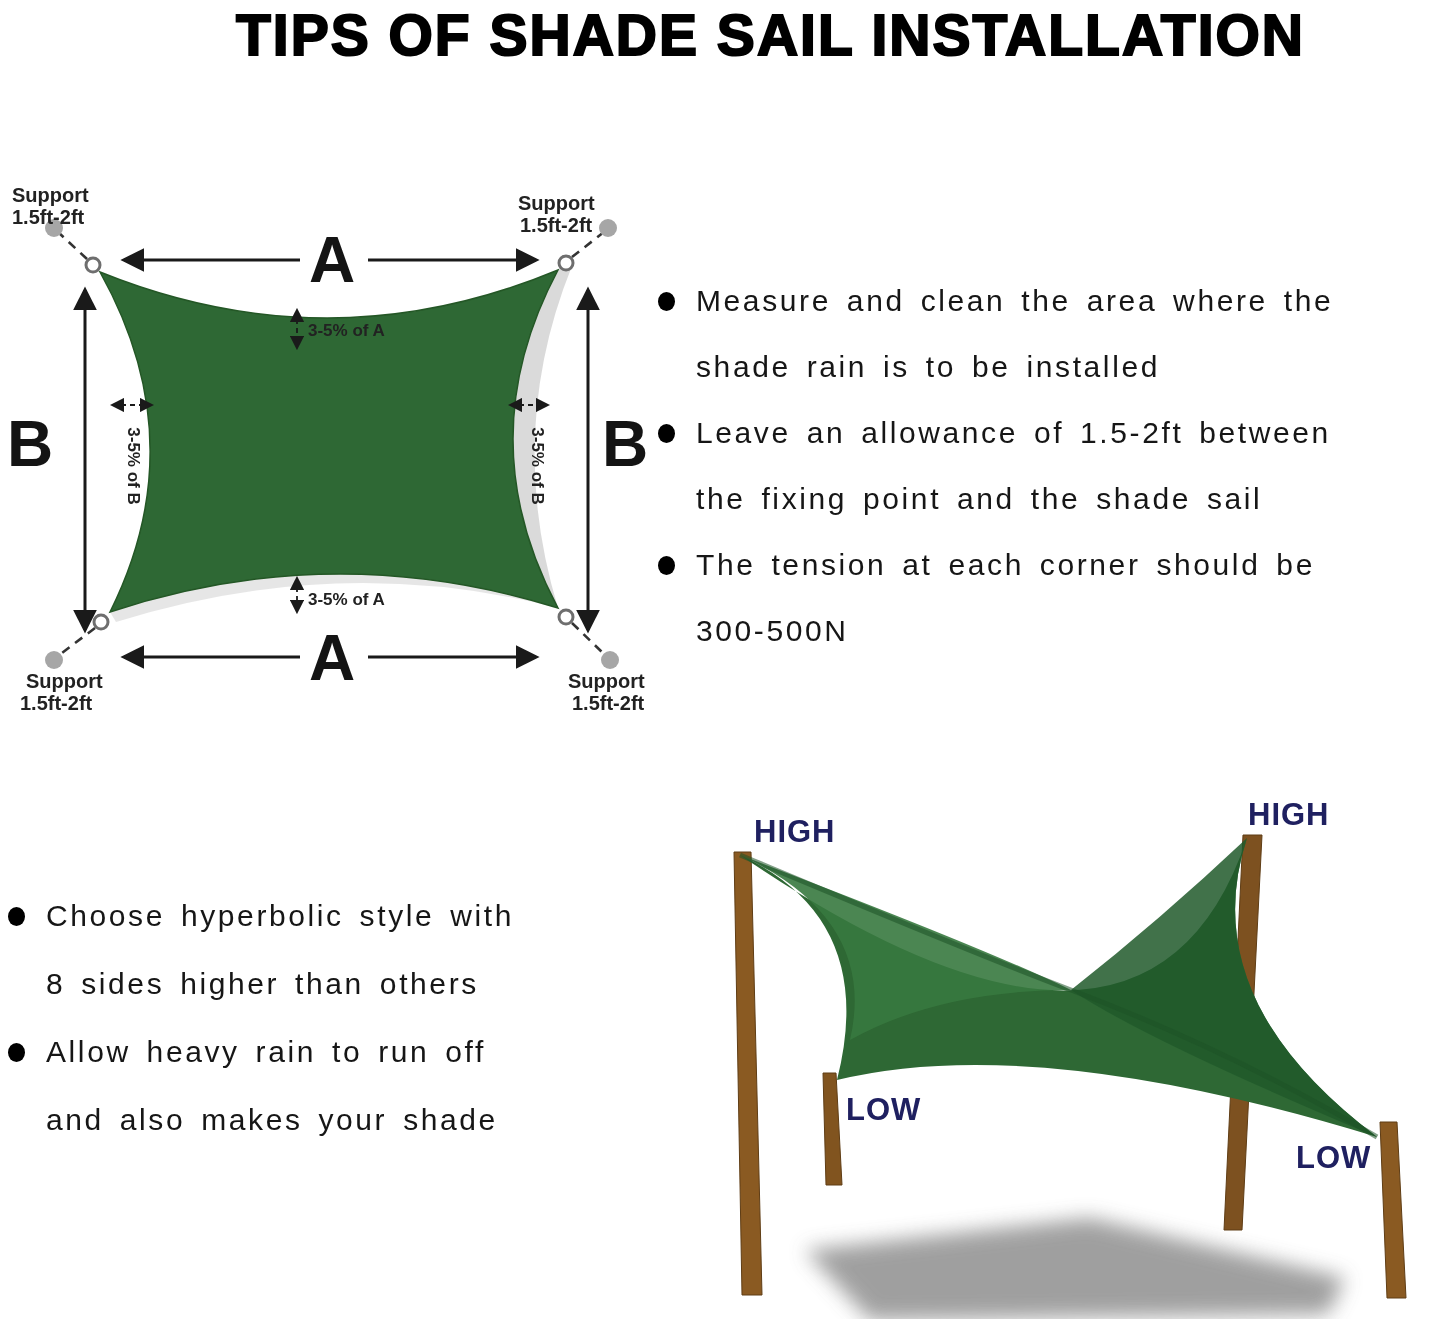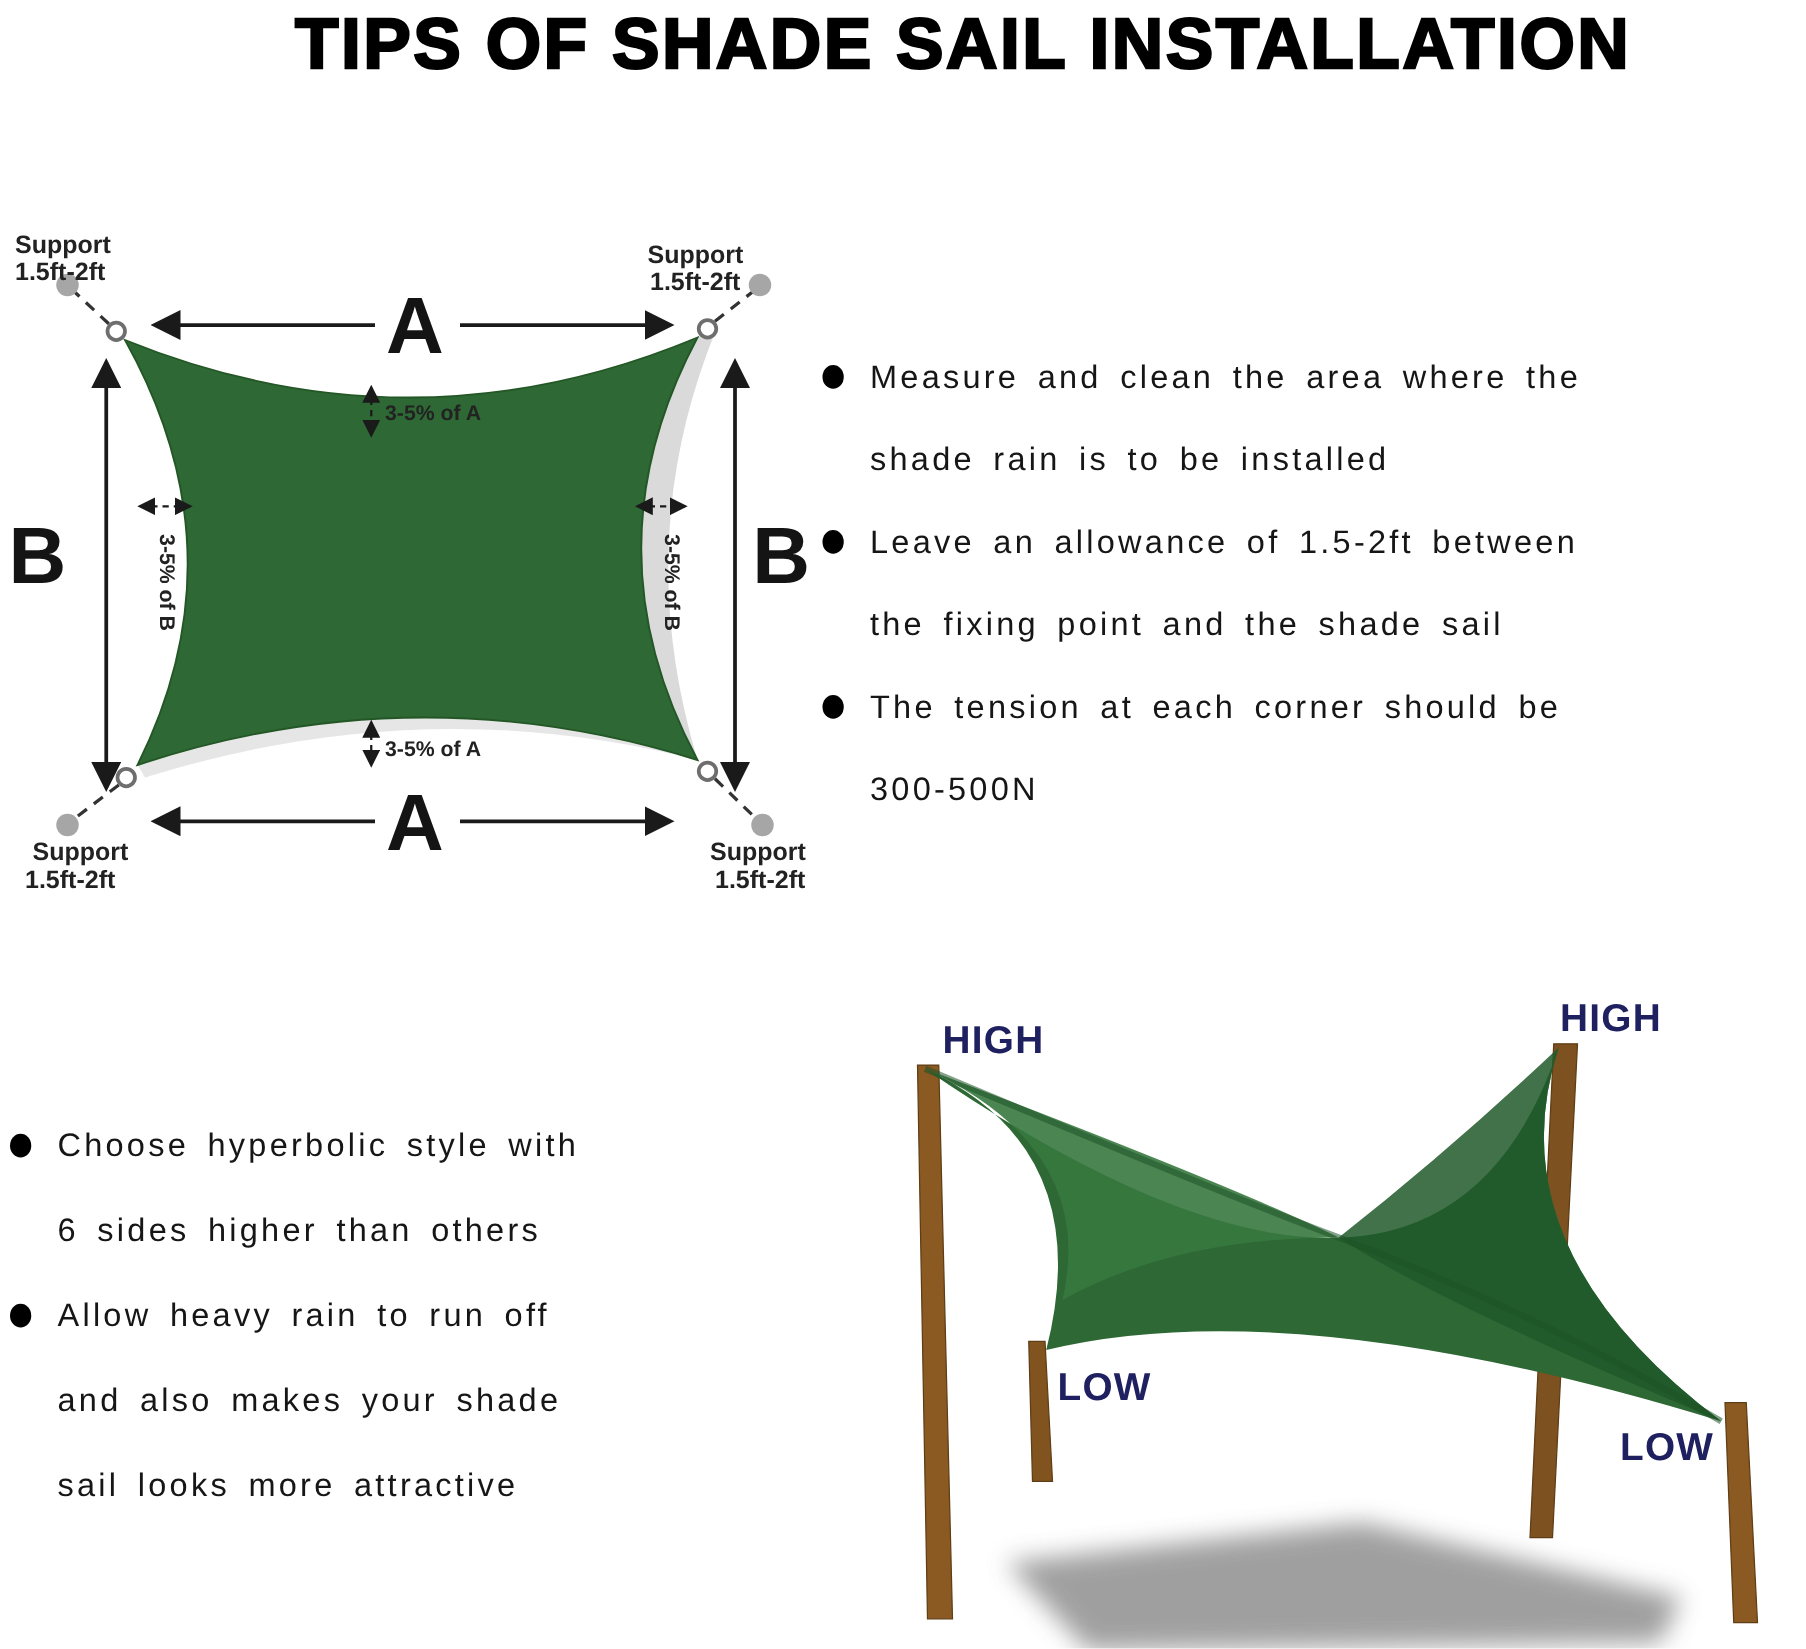--- a/index.html
+++ b/index.html
@@ -16,21 +16,21 @@
   .tips{position:absolute;}
   #tips-top{left:658px;top:268px;width:800px;}
   #tips-bottom{left:8px;top:882px;width:648px;}
   .tip-row{display:flex;align-items:center;height:66px;}
   #tips-bottom .tip-row{height:68px;}
   .tip-row .bullet{
     flex:none;width:17px;height:19px;border-radius:50%;background:#000;margin-right:21px;
   }
   .tip-row.no-bullet{padding-left:38px;}
   .tip-text{
-    font-size:26px;letter-spacing:2.6px;word-spacing:5px;color:#161616;white-space:nowrap;text-align:right;
+    font-size:30px;letter-spacing:2.6px;word-spacing:5px;color:#161616;white-space:nowrap;text-align:right;
   }
   svg text{font-family:"Liberation Sans", sans-serif;}
   .dim-letter{font-size:64px;font-weight:bold;fill:#141414;}
   .support-label{font-size:20px;font-weight:bold;fill:#222;}
   .sag-label{font-size:17px;font-weight:bold;fill:#222;}
   .hl-label{font-size:31px;font-weight:600;fill:#1f2060;letter-spacing:1px;}
   #diagram1{position:absolute;left:0;top:170px;}
   #diagram2{position:absolute;left:690px;top:780px;}
 </style>
 </head>
@@ -136,31 +136,28 @@
       <span class="tip-text">300-500N</span>
     </div>
   </div>
 
   <div id="tips-bottom" class="tips">
     <div class="tip-row">
       <span class="bullet"></span>
       <span class="tip-text">Choose hyperbolic style with</span>
     </div>
     <div class="tip-row no-bullet">
-      <span class="tip-text">6 sides higher than others</span>
+      <span class="tip-text">8 sides higher than others</span>
     </div>
     <div class="tip-row">
       <span class="bullet"></span>
       <span class="tip-text">Allow heavy rain to run off</span>
     </div>
     <div class="tip-row no-bullet">
       <span class="tip-text">and also makes your shade</span>
-    </div>
-    <div class="tip-row no-bullet">
-      <span class="tip-text">sail looks more attractive</span>
     </div>
   </div>
 
   <svg id="diagram2" width="755" height="539" viewBox="0 0 755 539">
     <defs>
       <filter id="soft" x="-30%" y="-30%" width="160%" height="160%">
         <feGaussianBlur stdDeviation="10"></feGaussianBlur>
       </filter>
     </defs>
 

